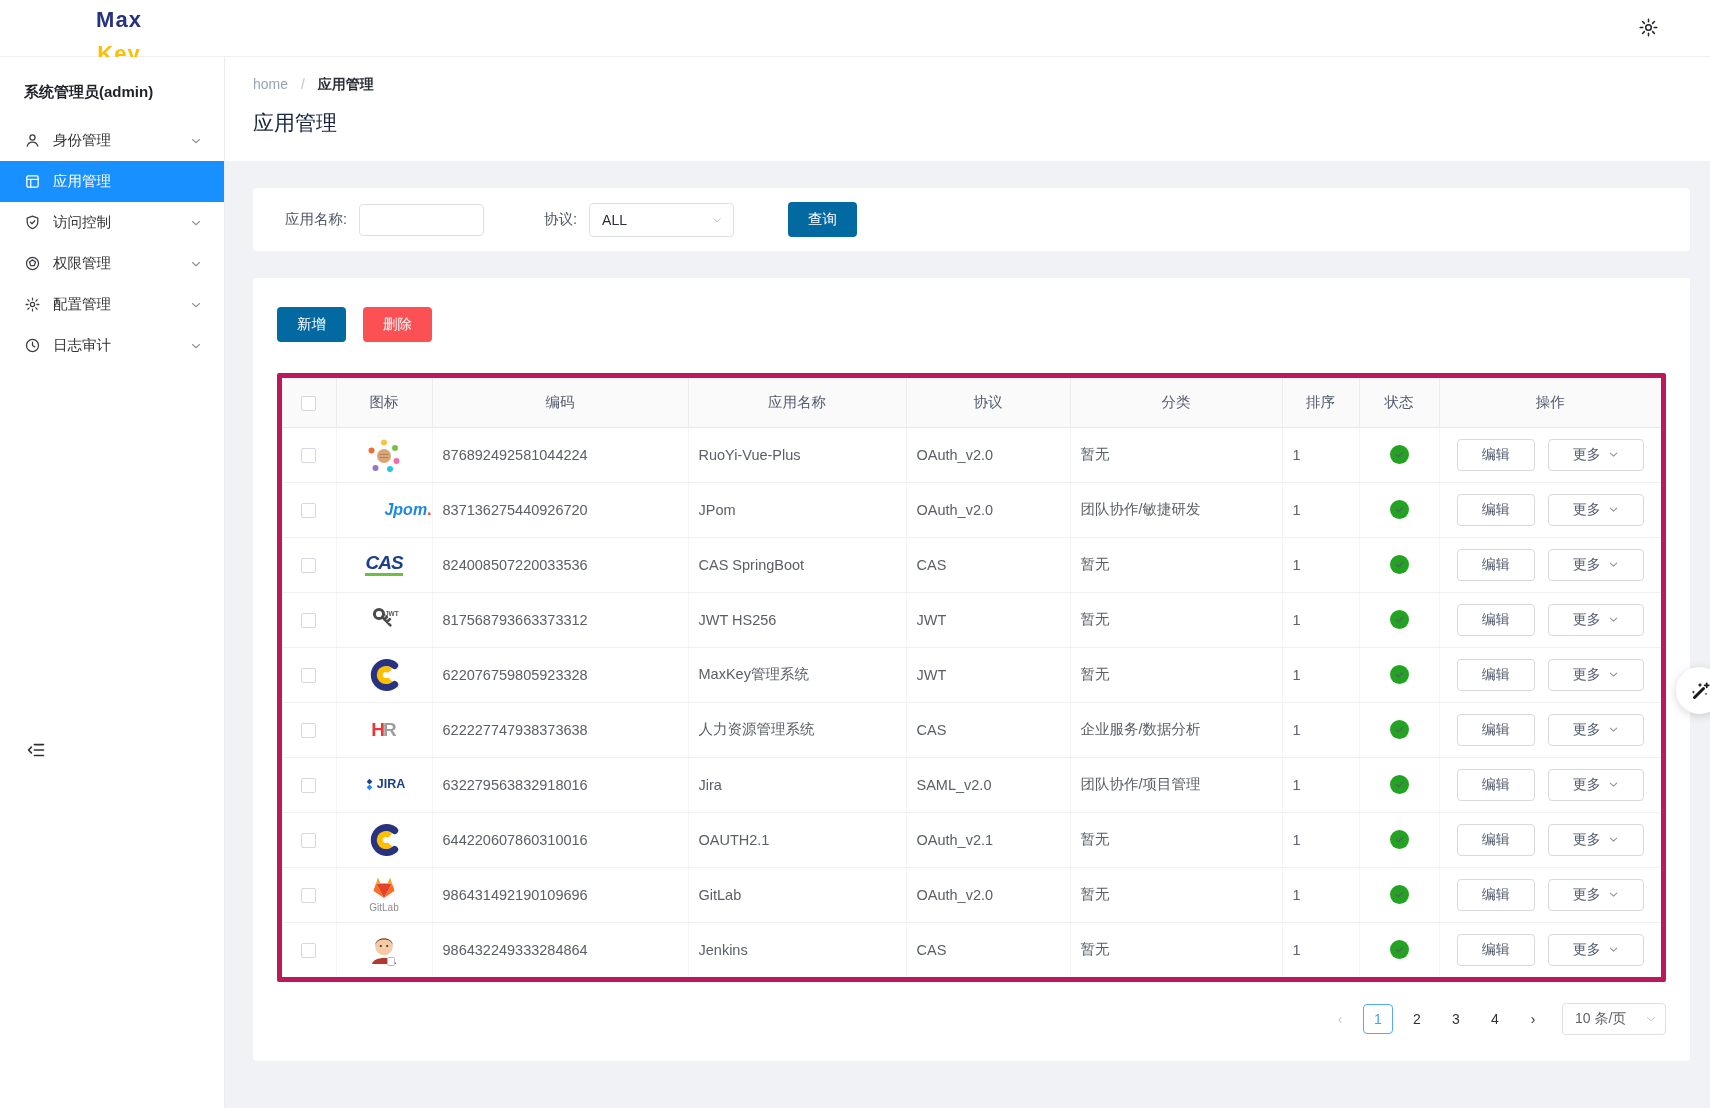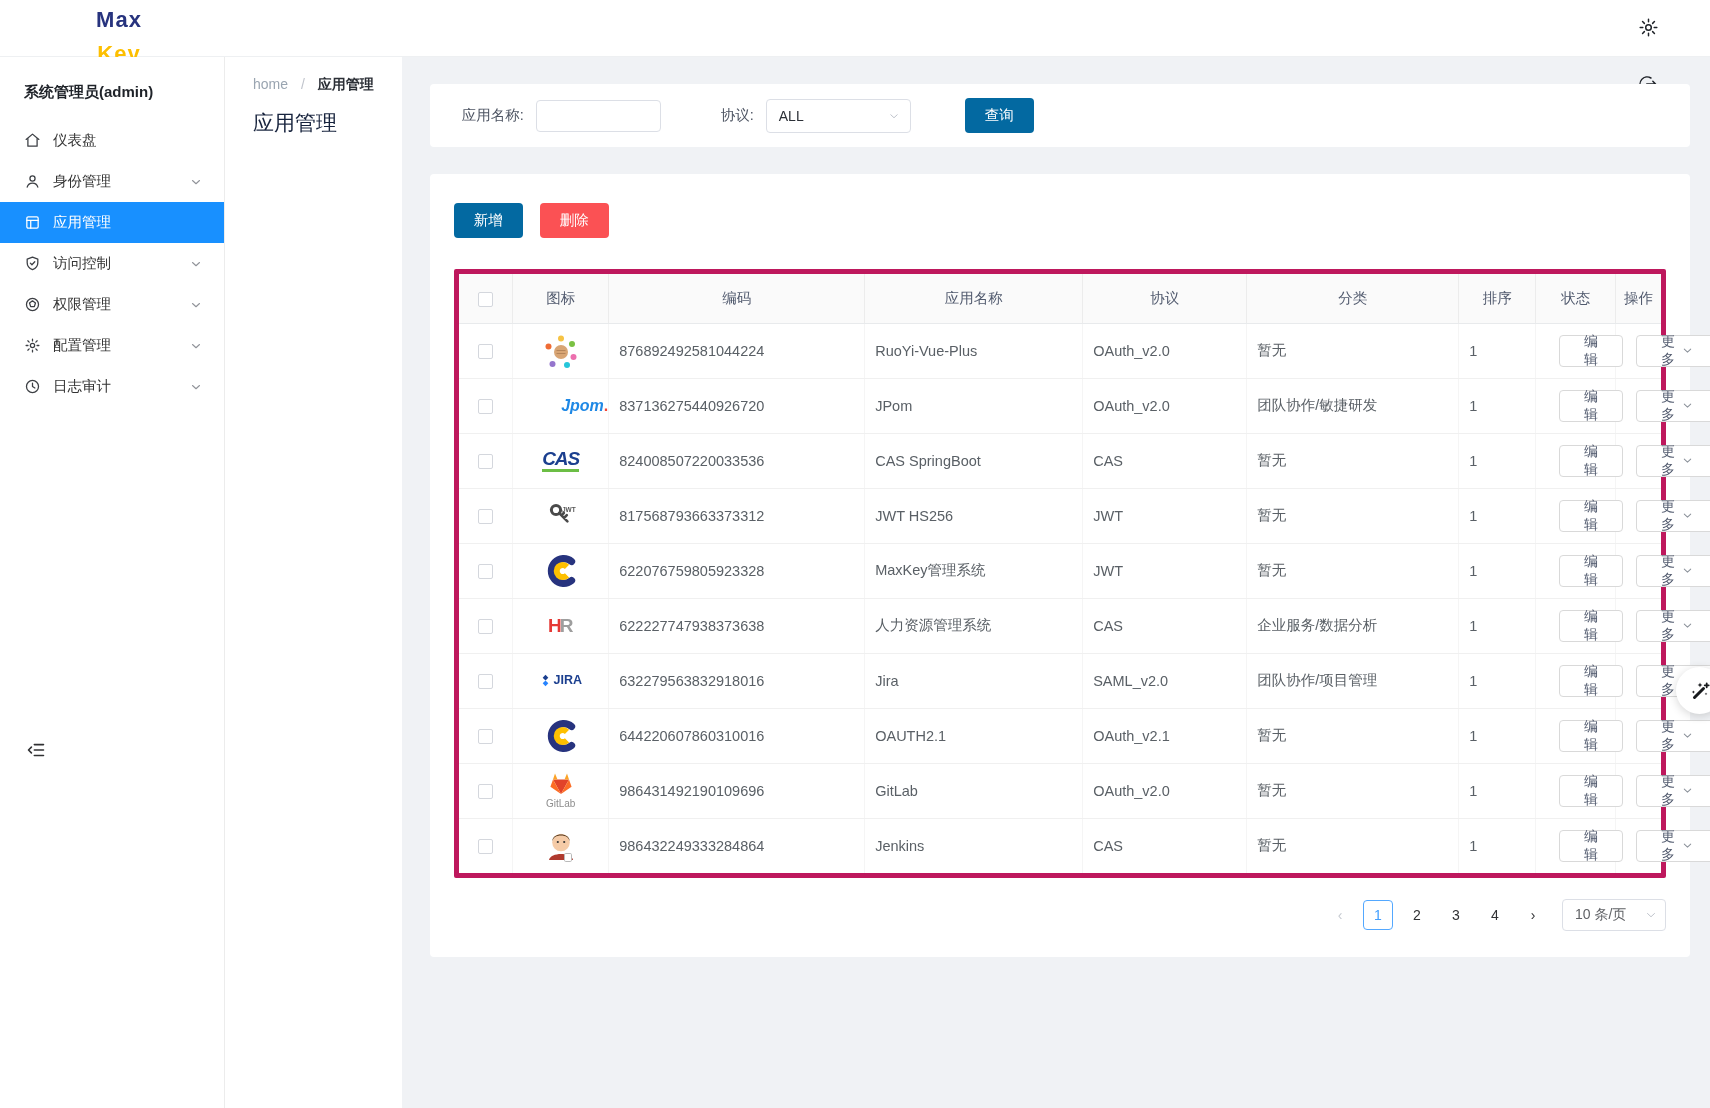--- a/index.html
+++ b/index.html
@@ -36,21 +36,21 @@
     color:#333; cursor:pointer; font-size:14.5px;
   }
   .side-item .sicon { display:inline-flex; color:#3c3f44; margin-right:12px; }
   .side-item .slabel { flex:1; }
   .side-item .schev { display:inline-flex; color:#909399; }
   .side-item.active { background:#1890ff; color:#fff; }
   .side-item.active .sicon, .side-item.active .schev { color:#fff; }
   .collapse-btn { position:absolute; left:26px; bottom:348px; color:#303133; cursor:pointer; display:inline-flex; }
 
   
-  .main { flex:1; display:flex; flex-direction:row; overflow:hidden; }
+  .main { flex:1; display:flex; flex-direction:column; overflow:hidden; }
   .page-head { background:#fff; padding:19px 28px 24px 28px; }
   .breadcrumb { font-size:14px; }
   .breadcrumb .bc-home { color:#9aa5b1; cursor:pointer; }
   .breadcrumb .bc-sep { color:#c0c4cc; margin:0 9px; }
   .breadcrumb .bc-cur { color:#2b2f36; font-weight:600; }
   .page-title { font-size:21px; font-weight:500; color:#17233d; margin-top:15px; }
 
   .content { padding:27px 20px 0 28px; flex:1; overflow:hidden; }
   .card { background:#fff; border-radius:4px; }
 
@@ -166,29 +166,20 @@
   </header>
 
   <div class="shell">
 
     <aside class="sidebar">
       <div class="side-user">系统管理员(admin)</div>
       <nav id="side-menu">
           <div class="side-item">
             <span class="sicon">
               <svg width="17" height="17" viewBox="0 0 24 24" fill="none" stroke="currentColor" stroke-width="1.8" stroke-linecap="round" stroke-linejoin="round">
-                <path d="M3 10.5L12 3l9 7.5"></path>
-                <path d="M5.5 9.5V20h13V9.5"></path>
-              </svg>
-            </span>
-            <span class="slabel">仪表盘</span>
-          </div>
-          <div class="side-item">
-            <span class="sicon">
-              <svg width="17" height="17" viewBox="0 0 24 24" fill="none" stroke="currentColor" stroke-width="1.8" stroke-linecap="round" stroke-linejoin="round">
                 <circle cx="12" cy="7.8" r="3.6"></circle>
                 <path d="M4.5 20c1.2-4.2 4.4-5.6 7.5-5.6s6.3 1.4 7.5 5.6"></path>
               </svg>
             </span>
             <span class="slabel">身份管理</span>
             <span class="schev">
               <svg width="12" height="12" viewBox="0 0 24 24" fill="none" stroke="currentColor" stroke-width="2.2" stroke-linecap="round" stroke-linejoin="round">
                 <path d="M5 9l7 6.5L19 9"></path>
               </svg>
             </span>

